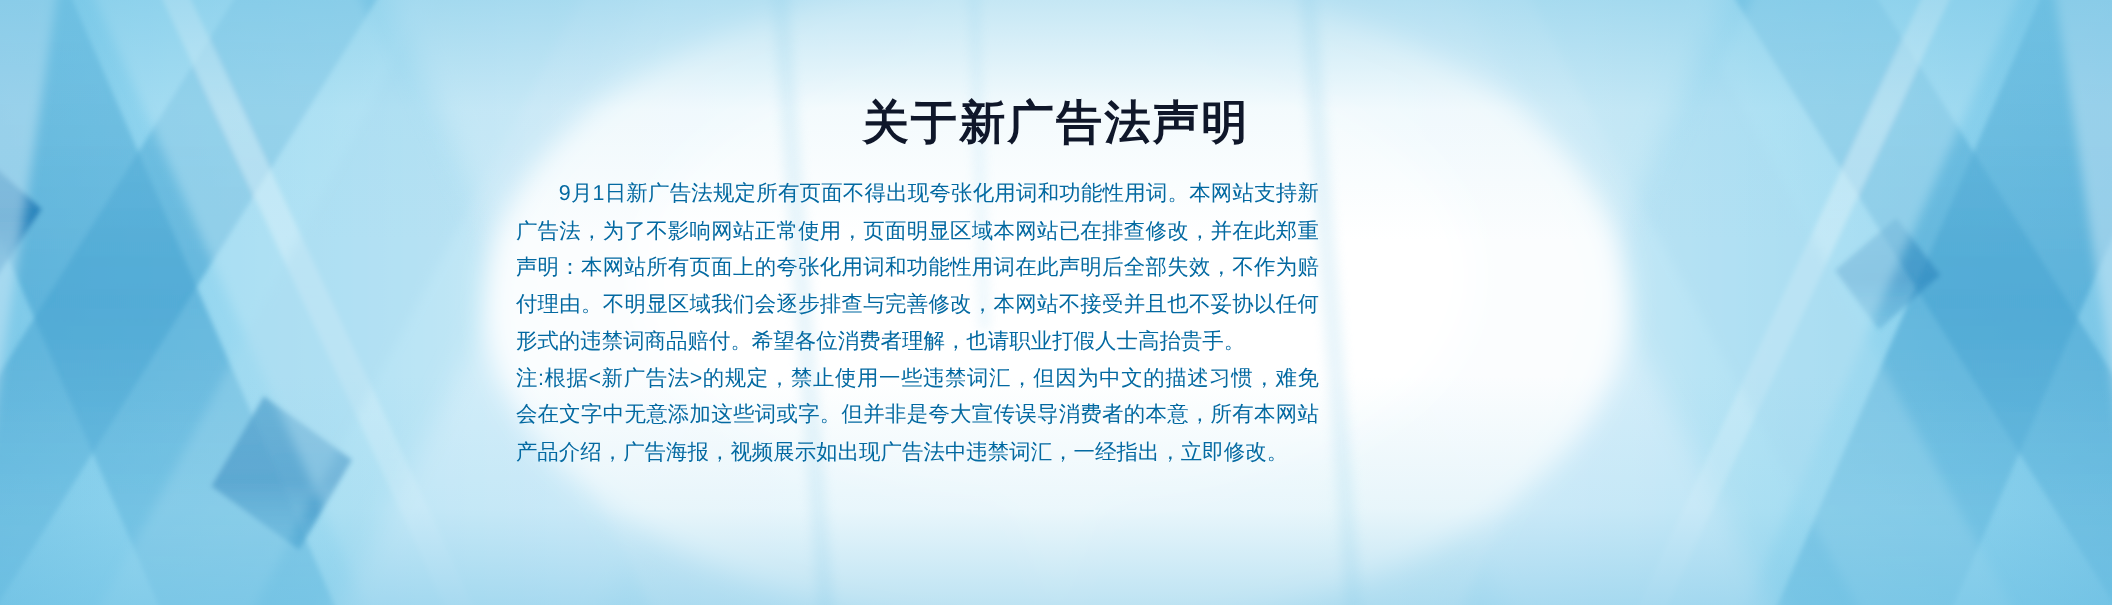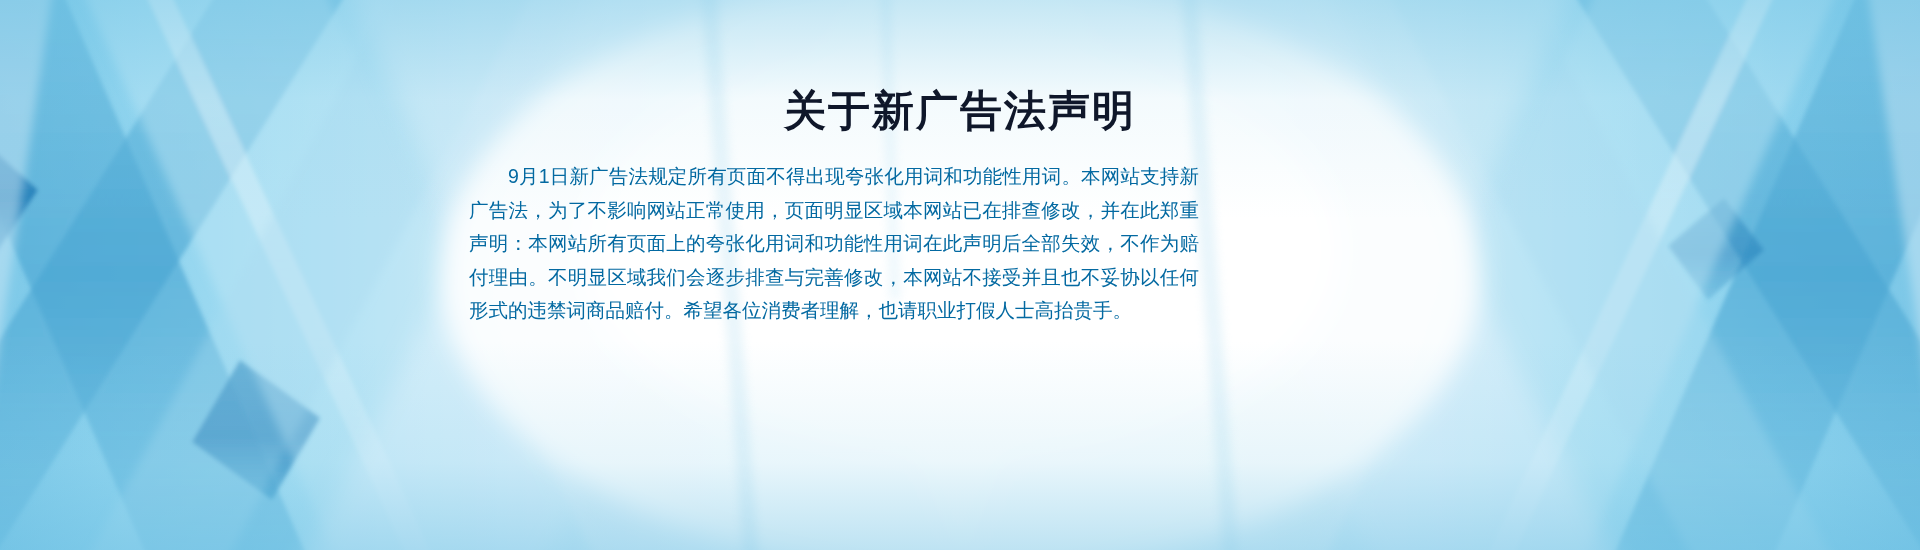--- a/index.html
+++ b/index.html
@@ -198,16 +198,17 @@
   </div>
 
   <div class="bg-layer" id="bg-vignette"></div>
 
   <div id="content">
 
     <div id="statement-title">关于新广告法声明</div>
 
     <div id="statement-body">
       <p class="indented">9月1日新广告法规定所有页面不得出现夸张化用词和功能性用词。本网站支持新广告法，为了不影响网站正常使用，页面明显区域本网站已在排查修改，并在此郑重声明：本网站所有页面上的夸张化用词和功能性用词在此声明后全部失效，不作为赔付理由。不明显区域我们会逐步排查与完善修改，本网站不接受并且也不妥协以任何形式的违禁词商品赔付。希望各位消费者理解，也请职业打假人士高抬贵手。</p>
+      <p>注:根据&lt;新广告法&gt;的规定，禁止使用一些违禁词汇，但因为中文的描述习惯，难免会在文字中无意添加这些词或字。但并非是夸大宣传误导消费者的本意，所有本网站产品介绍，广告海报，视频展示如出现广告法中违禁词汇，一经指出，立即修改。</p>
     </div>
 
   </div>
 </div>
 
 </body></html>

